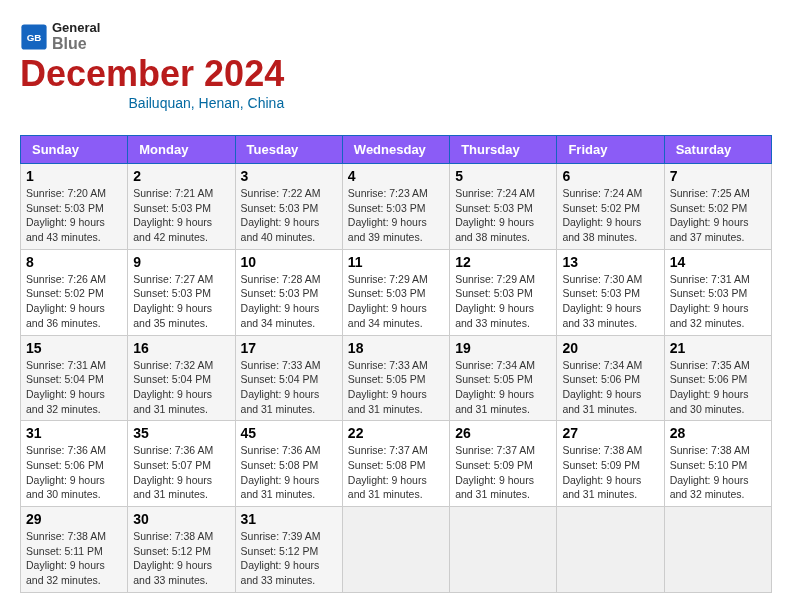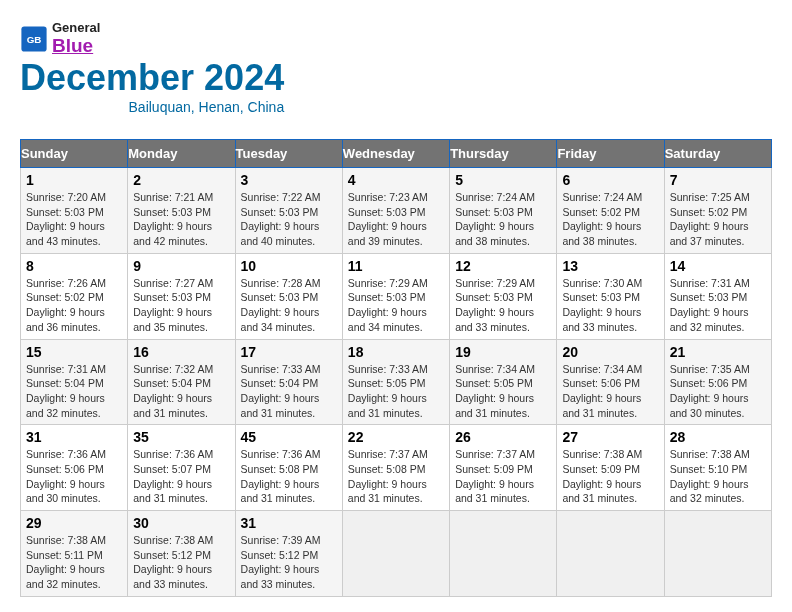--- a/index.html
+++ b/index.html
@@ -25,35 +25,35 @@
     .logo-icon {
       width: 28px;
       height: 28px;
     }
     .title-block {
       text-align: right;
     }
     .month-title {
       font-size: 36px;
       font-weight: bold;
-      color: #0369a1;
+      color: #b91c1c;
     }
     .subtitle {
       font-size: 14px;
       color: #0369a1;
     }
     table {
       width: 100%;
       border-collapse: collapse;
       font-size: 11px;
     }
     thead th {
-      background-color: #737373;
+      background-color: #8b5cf6;
       color: #fff;
-      padding: 6px 0;
+      padding: 6px 11px;
       text-align: left;
       font-size: 13px;
       font-weight: bold;
       border: 1px solid #1565c0;
     }
     tbody td {
       border: 1px solid #ccc;
       vertical-align: top;
       padding: 4px 5px;
       width: 107px;
@@ -82,21 +82,21 @@
 <body>
 
 <div class="header">
   <div class="logo">
     <svg class="logo-icon" viewBox="0 0 40 40">
       <rect x="2" y="2" width="36" height="36" rx="4" fill="#1565c0"></rect>
       <text x="20" y="26" font-size="14" font-weight="bold" fill="white" text-anchor="middle" font-family="Arial">GB</text>
     </svg>
     <div>
       <div style="font-size:13px;font-weight:bold;color:#222;">General</div>
-      <div style="font-size:19px;font-weight:bold;color:#a21caf;text-decoration:underline;">Blue</div>
+      <div style="font-size:16px;font-weight:bold;color:#737373;">Blue</div>
     </div>
   </div>
   <div class="title-block">
     <div class="month-title">December 2024</div>
     <div class="subtitle">Bailuquan, Henan, China</div>
   </div>
 </div>
 
 <table>
   <thead>

